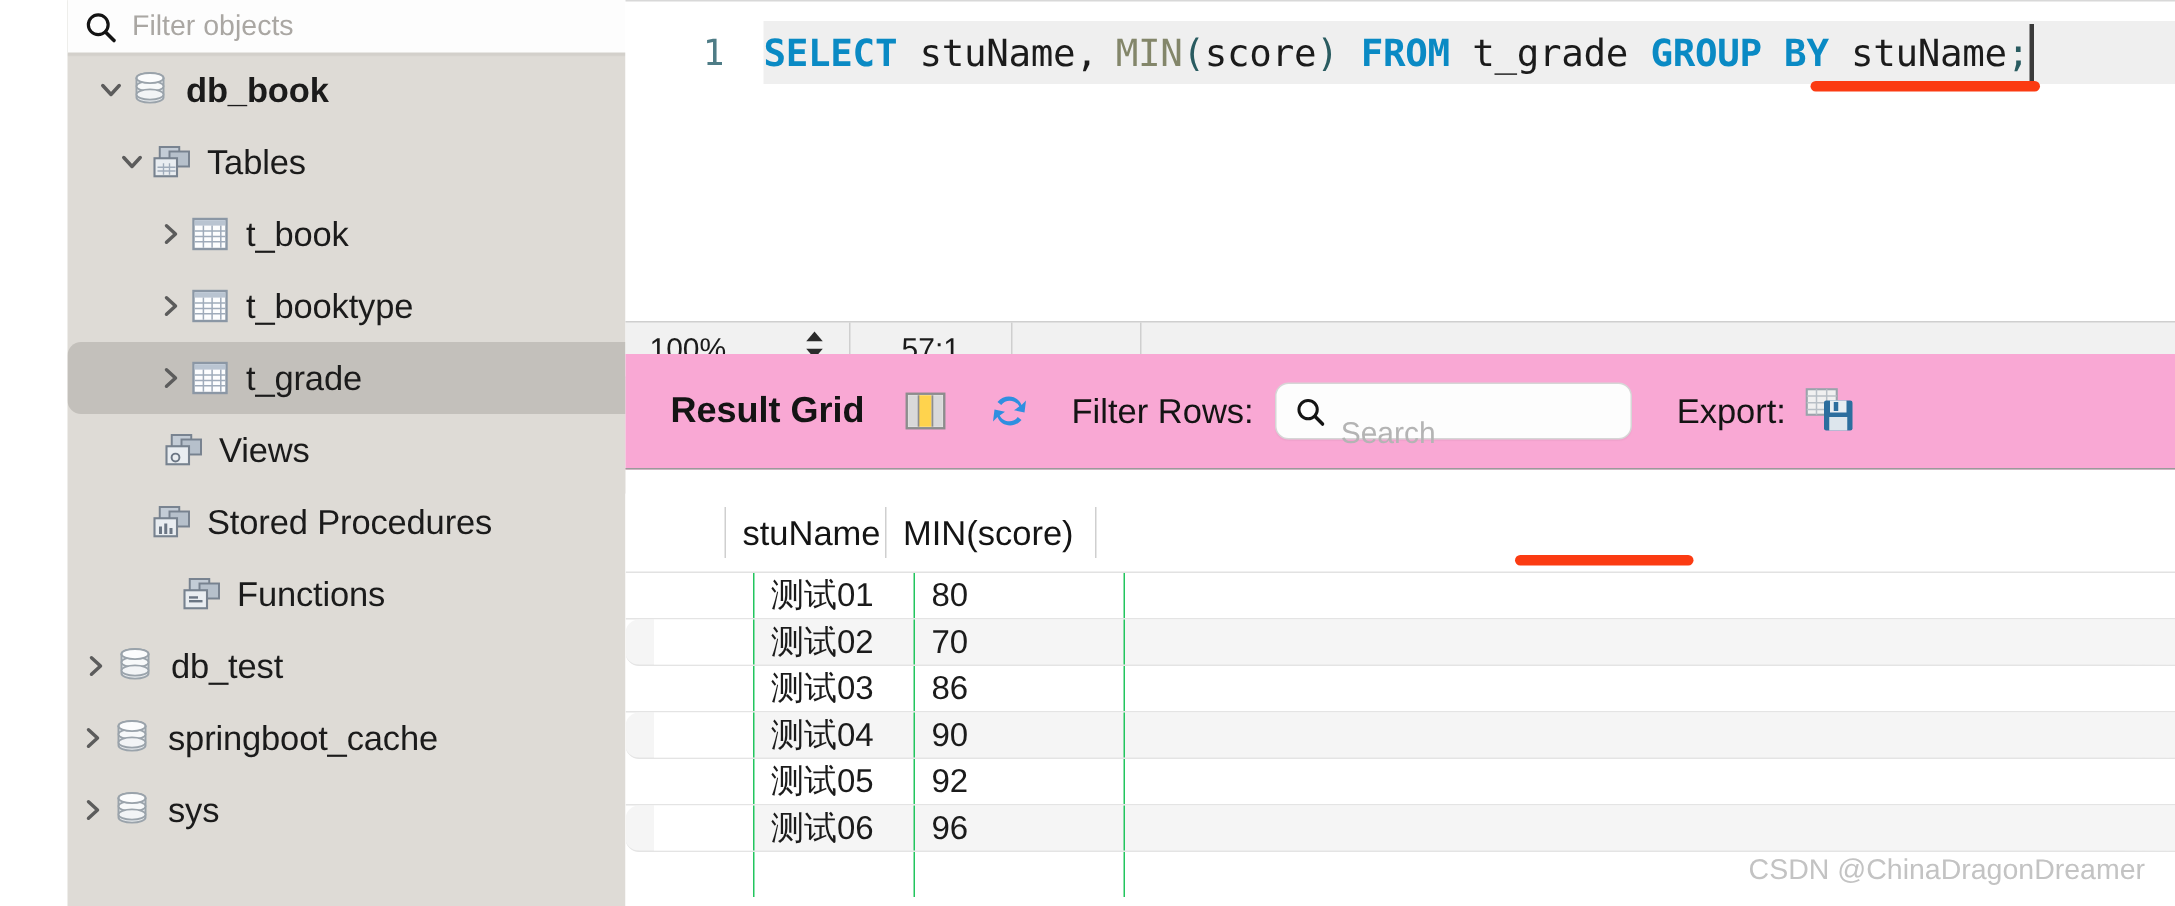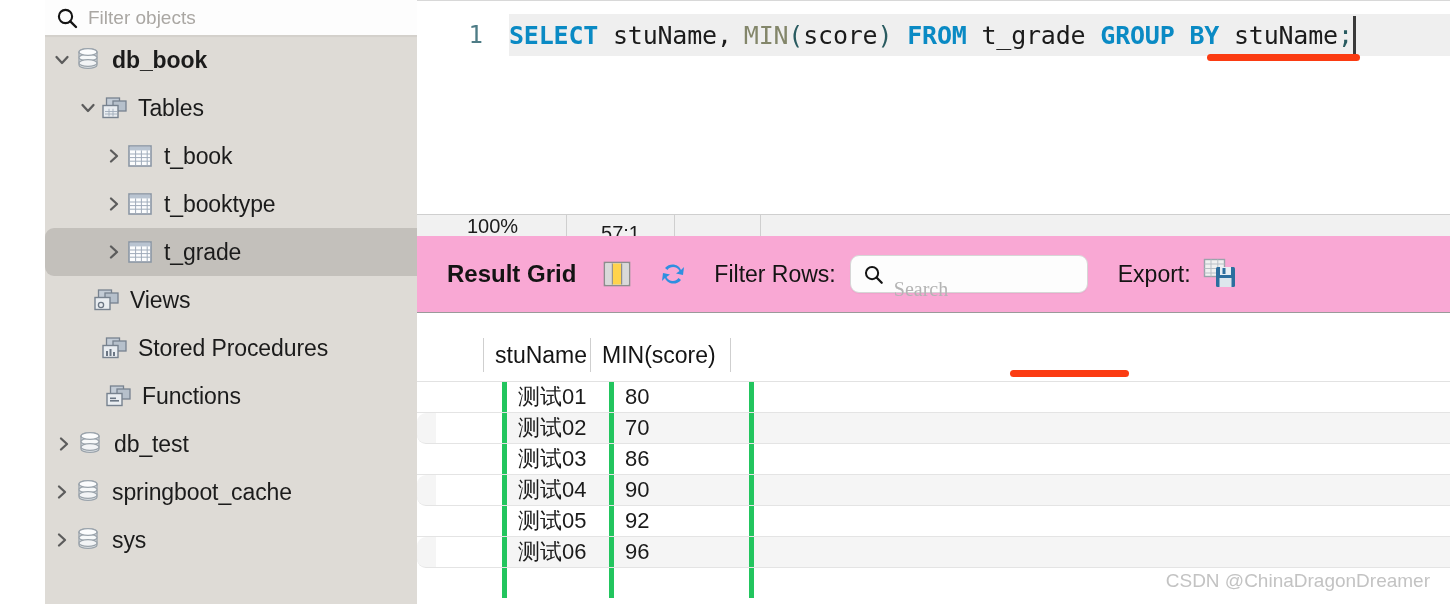--- a/index.html
+++ b/index.html
@@ -148,21 +148,20 @@
     border-bottom: 1px solid #cfcfcf;
     box-sizing: border-box;
     display: flex; align-items: stretch;
   }
   .sb-cell {
     display: flex; align-items: center;
     border-right: 1px solid #cfcfcf;
     box-sizing: border-box;
     font-size: 20px;
     color: #1b1b1b;
-    flex-direction: column;
   }
   #sb-zoom { width: 150px; padding-left: 16px; justify-content: space-between; padding-right: 14px;}
   #sb-pos { width: 108px; justify-content: center; }
   #sb-blank { width: 86px; }
 
   
   #rg-toolbar {
     position: absolute; left: 0; top: 236px;
     width: 1033px; height: 77px;
     background: #f9a8d4;
@@ -185,21 +184,21 @@
     background: #fdfdfd;
     border: 1px solid #d6d6d6;
     border-radius: 9px;
     box-sizing: border-box;
     display: flex; align-items: center;
     box-shadow: 0 1px 1px rgba(0,0,0,0.04);
   }
   #search-box .mag { margin: 0 8px 0 12px; display: flex; }
   #search-input {
     flex: 1; border: none; outline: none; background: transparent;
-    font-family: Liberation Serif, serif;
+    font-family: Liberation Sans, sans-serif;
     font-size: 20px; color: #222; margin-top: 30px;
   }
   #search-input::placeholder { color: #b4b4b4; }
   #export-label {
     font-size: 23px; color: #141414;
     margin-left: 30px;
   }
   #export-icon { margin-left: 12px; display: flex; align-items: center; }
 
   
@@ -245,21 +244,21 @@
   .cell-rowhdr {
     width: 66px; flex: 0 0 auto; height: 30px;
     background: #ffffff;
     margin-left: 19px;
     box-sizing: border-box;
   }
   .grid-row.alt .cell-rowhdr { margin-left: 19px; }
   .cell {
     height: 30px;
     display: flex; align-items: center;
-    border-left: 5px solid #22c55e;
+    border-left: 1px solid #22c55e;
     box-sizing: border-box;
     padding-left: 11px;
     font-size: 22px; color: #1b1b1b;
     flex: 0 0 auto;
     white-space: nowrap;
   }
   #grid-filler { height: 40px; display: flex; }
   #grid-filler .cell { border-bottom: none; }
 
   
@@ -283,21 +282,21 @@
       <span class="mag">
         <svg width="22" height="22" viewBox="0 0 22 22">
           <circle cx="9.5" cy="9.5" r="6.6" fill="none" stroke="#141414" stroke-width="2.1"></circle>
           <line x1="14.3" y1="14.3" x2="20" y2="20" stroke="#141414" stroke-width="2.4" stroke-linecap="round"></line>
         </svg>
       </span>
       <input id="filter-input" type="text" placeholder="Filter objects" style="">
     </div>
 
     <div id="tree">
-        <div class="tree-row" style="padding-left: 6px;">
+        <div class="tree-row" style="padding-left: 18px;">
           <span class="twisty">
             <svg width="18" height="18" viewBox="0 0 18 18">
               <polyline points="3.5,6 9,12 14.5,6" fill="none" stroke="#5c5c5c" stroke-width="2.3" stroke-linecap="round" stroke-linejoin="round"></polyline>
             </svg>
           </span>
           <span class="node-icon">
             <svg width="28" height="28" viewBox="0 0 28 28">
               <ellipse cx="14" cy="6" rx="9" ry="3.4" fill="#f2f4f6" stroke="#9aa3ab" stroke-width="1.3"></ellipse>
               <path d="M5 6 v13 a9 3.4 0 0 0 18 0 v-13" fill="#e8ecef" stroke="#9aa3ab" stroke-width="1.3"></path>
               <ellipse cx="14" cy="11.5" rx="9" ry="3.4" fill="#f7f9fa" stroke="#9aa3ab" stroke-width="1.2"></ellipse>
@@ -387,21 +386,21 @@
                 <line x1="2.8" y1="14.6" x2="23.2" y2="14.6"></line>
                 <line x1="2.8" y1="18.2" x2="23.2" y2="18.2"></line>
                 <line x1="8.6" y1="7.4" x2="8.6" y2="22.2"></line>
                 <line x1="14.4" y1="7.4" x2="14.4" y2="22.2"></line>
                 <line x1="20.2" y1="7.4" x2="20.2" y2="22.2"></line>
               </g>
             </svg>
           </span>
           <span class="node-label">t_grade</span>
         </div>
-        <div class="tree-row" style="padding-left: 24px;">
+        <div class="tree-row" style="padding-left: 40px;">
           <span class="twisty blank"></span>
           <span class="node-icon">
             <svg width="28" height="28" viewBox="0 0 28 28">
               <rect x="6.5" y="4" width="13" height="9.5" fill="#c3ccd6" stroke="#77828f" stroke-width="1.3"></rect>
               <rect x="13" y="7" width="13" height="10" fill="#b6c0cb" stroke="#77828f" stroke-width="1.3"></rect>
               <rect x="3" y="11.5" width="15" height="12" fill="#e9edf1" stroke="#77828f" stroke-width="1.4"></rect>
               <circle cx="9" cy="19" r="2.6" fill="none" stroke="#6b7684" stroke-width="1.3"></circle>
             </svg>
           </span>
           <span class="node-label">Views</span>
@@ -415,21 +414,21 @@
               <rect x="3" y="11.5" width="15" height="12" fill="#e9edf1" stroke="#77828f" stroke-width="1.4"></rect>
               <g fill="#6b7684">
                 <rect x="6" y="17" width="2" height="5"></rect>
                 <rect x="9.5" y="15" width="2" height="7"></rect>
                 <rect x="13" y="18" width="2" height="4"></rect>
               </g>
             </svg>
           </span>
           <span class="node-label">Stored Procedures</span>
         </div>
-        <div class="tree-row" style="padding-left: 36px;">
+        <div class="tree-row" style="padding-left: 52px;">
           <span class="twisty blank"></span>
           <span class="node-icon">
             <svg width="28" height="28" viewBox="0 0 28 28">
               <rect x="6.5" y="4" width="13" height="9.5" fill="#c3ccd6" stroke="#77828f" stroke-width="1.3"></rect>
               <rect x="13" y="7" width="13" height="10" fill="#b6c0cb" stroke="#77828f" stroke-width="1.3"></rect>
               <rect x="3" y="11.5" width="15" height="12" fill="#e9edf1" stroke="#77828f" stroke-width="1.4"></rect>
               <g fill="#6b7684">
                 <rect x="6" y="18" width="9" height="1.6"></rect>
                 <rect x="6" y="15.5" width="6" height="1.6"></rect>
               </g>

